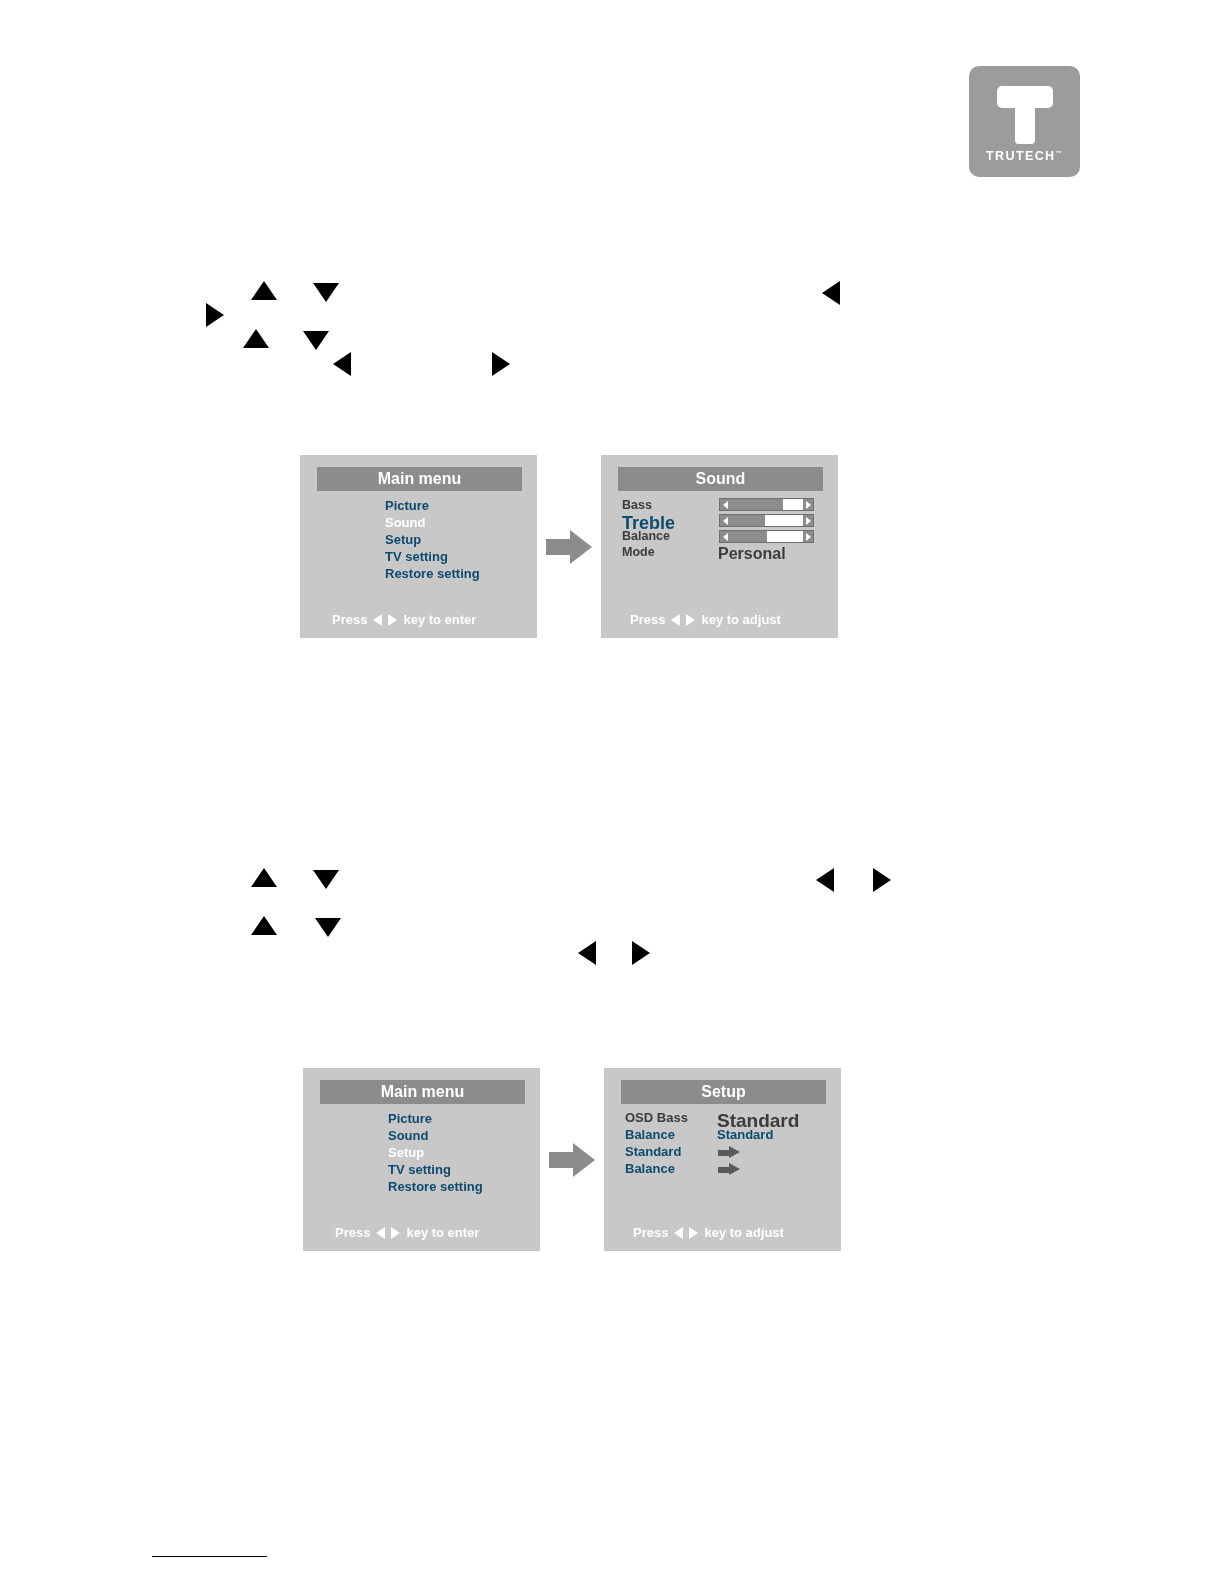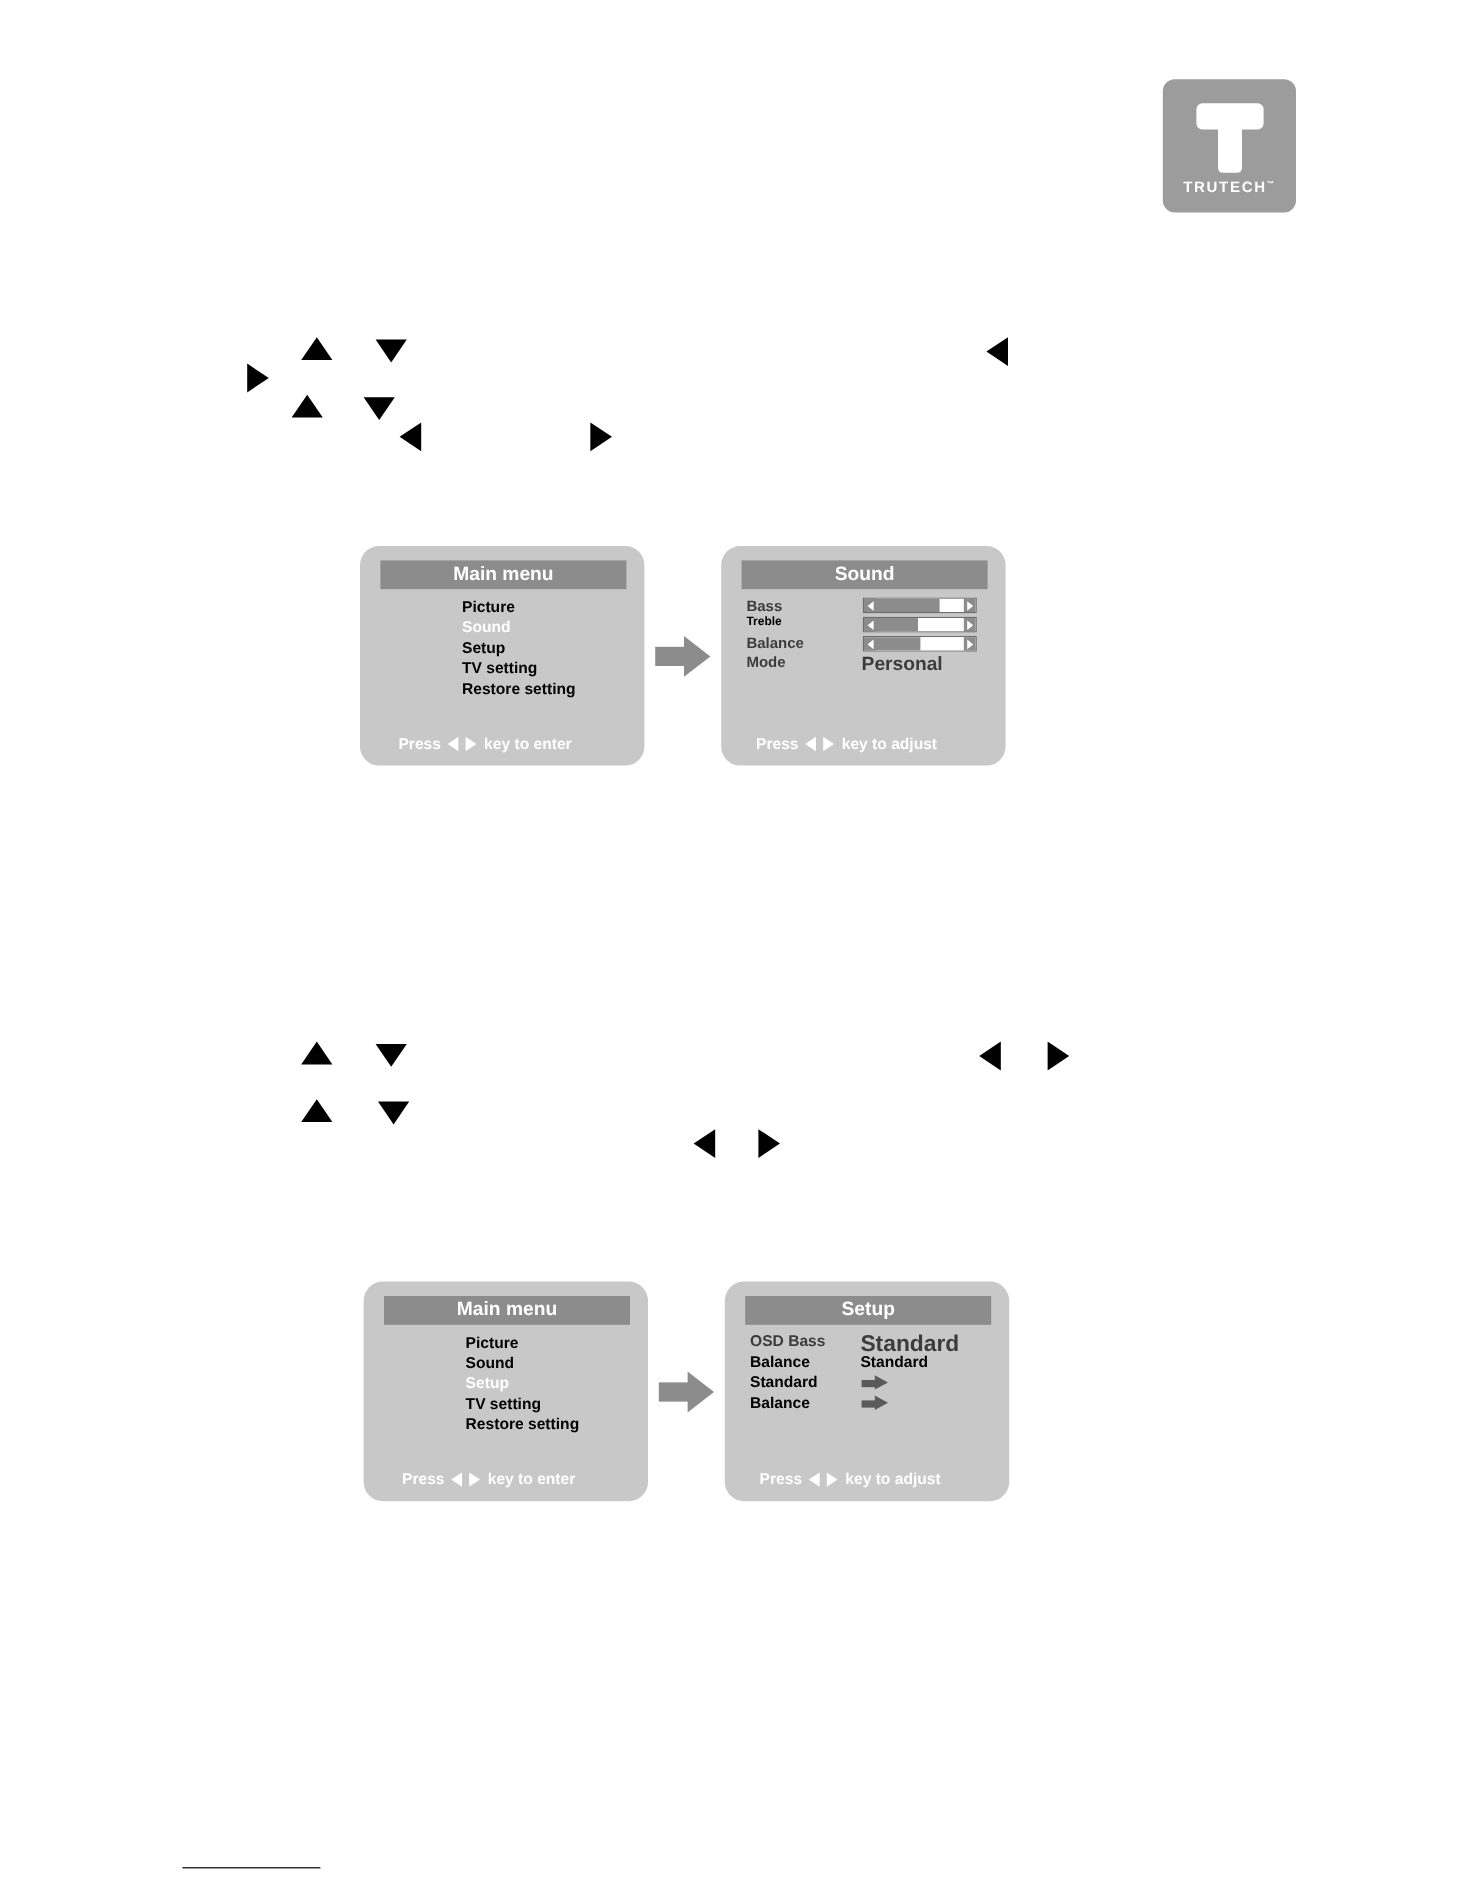--- a/index.html
+++ b/index.html
@@ -94,37 +94,36 @@
     border-top: 12px solid transparent;
     border-bottom: 12px solid transparent;
     border-left: 18px solid #000000;
   }
 
   
   .osd {
     position: absolute;
     background: #c8c8c8;
     box-sizing: border-box;
-    border-radius: 16px;
   }
   .osd-title {
     position: absolute;
     background: #8c8c8c;
     color: #ffffff;
     font-weight: bold;
     text-align: center;
     font-family: "Liberation Sans", sans-serif;
   }
   .osd-item {
     position: absolute;
     font-weight: bold;
     font-family: "Liberation Sans", sans-serif;
     white-space: nowrap;
   }
-  .osd-item.dim { color: #000000; }
+  .osd-item.dim { color: #0c4a6e; }
   .osd-item.hi  { color: #ffffff; }
   .osd-item.dark { color: #3c3c3c; }
 
   .osd-footer {
     position: absolute;
     color: #ffffff;
     font-weight: bold;
     font-family: "Liberation Sans", sans-serif;
     display: flex;
     align-items: center;
@@ -293,21 +292,21 @@
 
 <div class="big-arrow" style="left:546px; top:530px;">
   <div class="shaft"></div>
   <div class="head"></div>
 </div>
 
 <div class="osd" style="left:601px; top:455px; width:237px; height:183px;">
   <div class="osd-title" style="left:17px; top:12px; width:205px; height:24px; line-height:24px; font-size:16px;">Sound</div>
 
   <div class="osd-item dark" style="left:21px; top:43px; font-size:12.5px;">Bass</div>
-  <div class="osd-item dim" style="left:21px; top:58px; font-size:10px;">Treble</div>
+  <div class="osd-item dim" style="left:21px; top:58px; font-size:18px;">Treble</div>
   <div class="osd-item dark" style="left:21px; top:74px; font-size:12.5px;">Balance</div>
   <div class="osd-item dark" style="left:21px; top:90px; font-size:12.5px;">Mode</div>
 
   <div class="slider" style="left:118px; top:43px; width:95px;">
     <div class="cap">
         <div class="tri-l"></div>
       </div>
     <div class="track">
         <div class="fill" style="width: 72%;"></div>
       </div>

